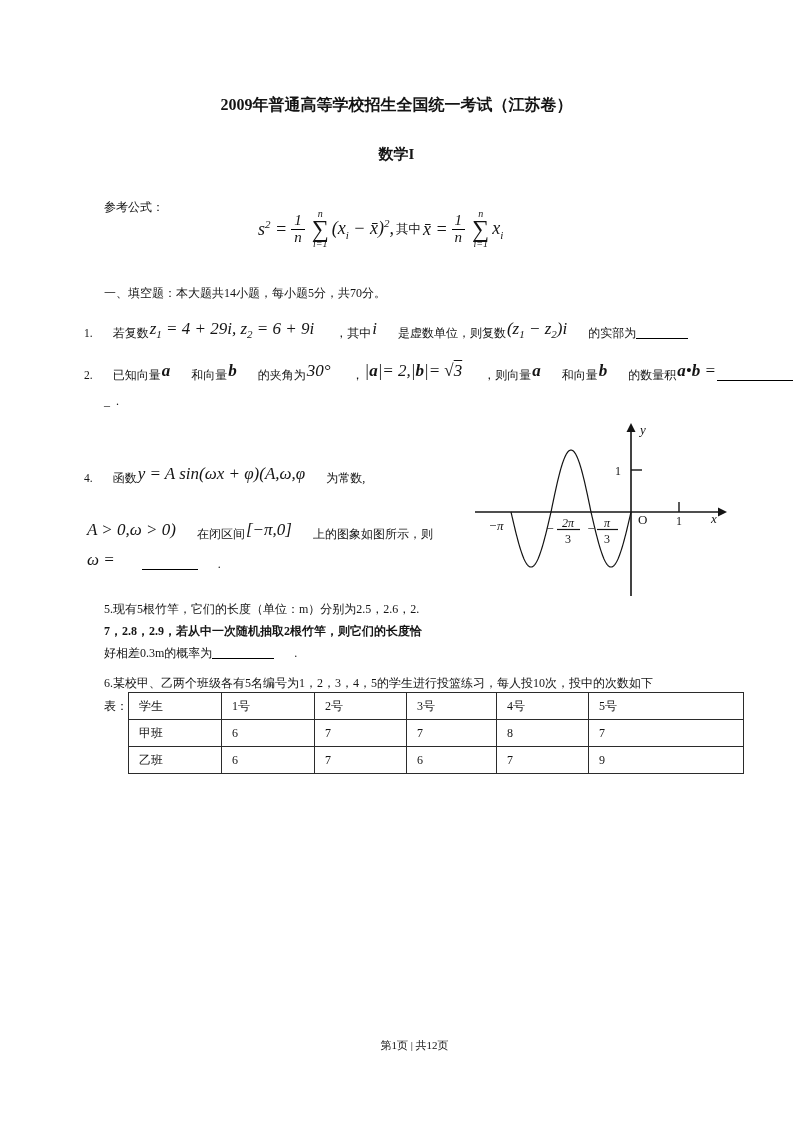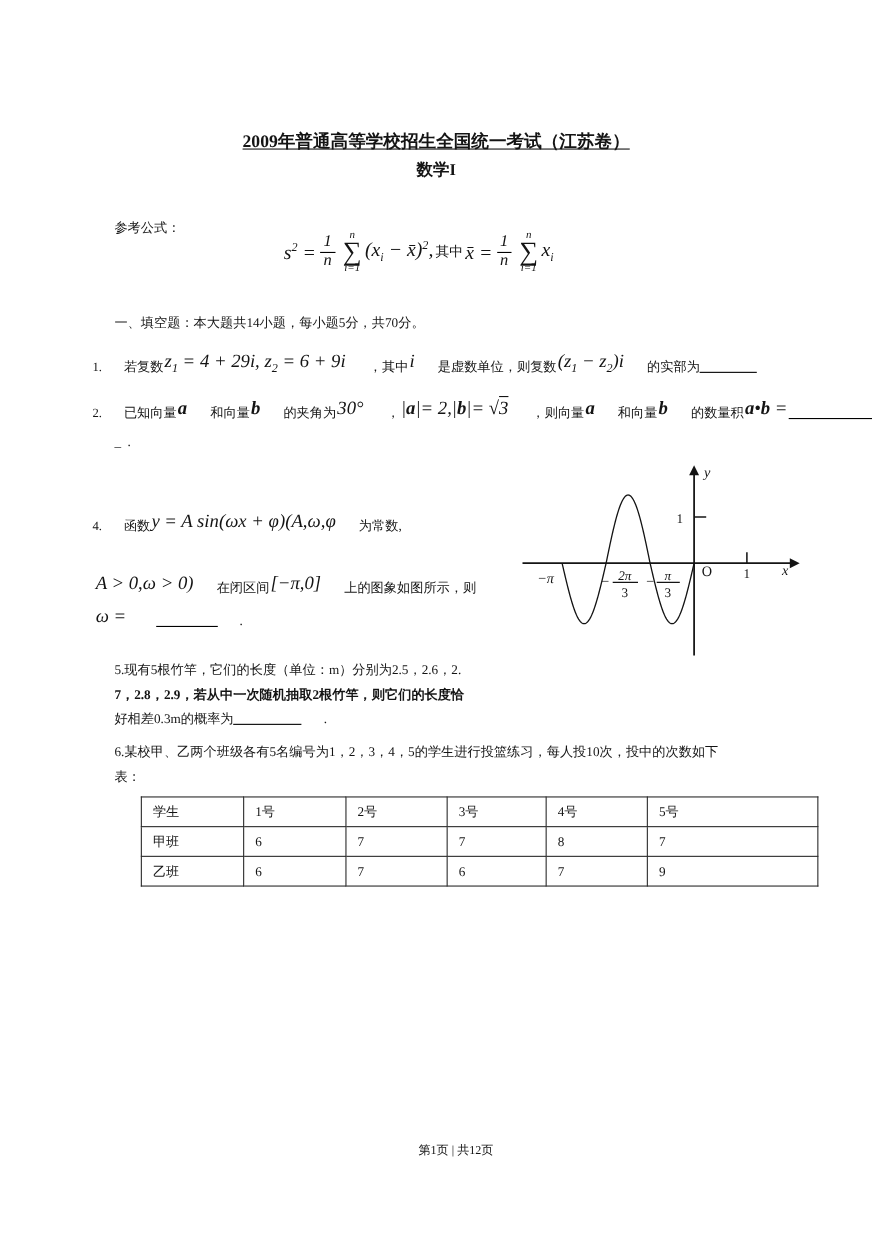--- a/index.html
+++ b/index.html
@@ -9,34 +9,34 @@
   .cn{font-size:12px;margin-left:20px;}
   .qno{font-size:11.5px;}
   .m{font-family:"Liberation Serif","DejaVu Serif","DejaVu Sans",serif;font-style:italic;
      font-size:17px;vertical-align:3px;margin:0 1px;}
   .m sub{font-size:11px;font-style:italic;line-height:0;}
   .m sup{font-size:11px;line-height:0;}
   .mb{font-weight:bold;}
   .ovl{text-decoration:overline;}
   .blank{display:inline-block;border-bottom:1.2px solid #000;height:12px;vertical-align:-2px;}
   .title{position:absolute;left:0;right:0;text-align:center;font-weight:bold;}
-  #title{top:119px;font-size:16px;text-decoration:underline;}
+  #title{top:95px;font-size:16px;}
   #subtitle{top:125px;font-size:15px;margin-top:20px;}
   .bigformula{position:absolute;left:258px;top:203px;height:52px;display:flex;align-items:center;
       font-size:18px;font-style:italic;}
   .bigformula .qz{font-style:normal;font-size:12.5px;margin:0 2px;}
   .frac{display:inline-flex;flex-direction:column;align-items:center;font-size:15px;
       font-style:italic;line-height:1.05;margin:0 4px;}
   .fden{border-top:1.2px solid #000;padding:0 3px;}
   .fnum{padding:0 3px;}
   .sum{display:inline-flex;flex-direction:column;align-items:center;line-height:1;
       font-size:10px;font-style:italic;margin:0 3px;}
   .ssym{font-size:24px;font-style:normal;line-height:.85;}
   .bf sub{font-size:11px;} .bf sup{font-size:11px;}
-  #scores-table{position:absolute;left:128px;top:724px;border-collapse:collapse;table-layout:fixed;padding-left:20px;}
+  #scores-table{position:absolute;left:128px;top:692px;border-collapse:collapse;table-layout:fixed;padding-left:20px;}
   #scores-table td{border:1.5px solid #2b2b2b;height:26px;padding:0 0 0 10px;
       font-size:12px;vertical-align:middle;}
   #footer{position:absolute;left:0;right:0;top:1038px;text-align:center;font-size:11px;padding-left:36px;}
   #graph{position:absolute;left:468px;top:418px;}
   #graph text{font-size:13px;fill:#141414;font-family:"Liberation Serif","DejaVu Serif",serif;}
   #graph .it{font-style:italic;}
   #graph .sm{font-size:12px;}
 </style>
 </head>
 <body>

